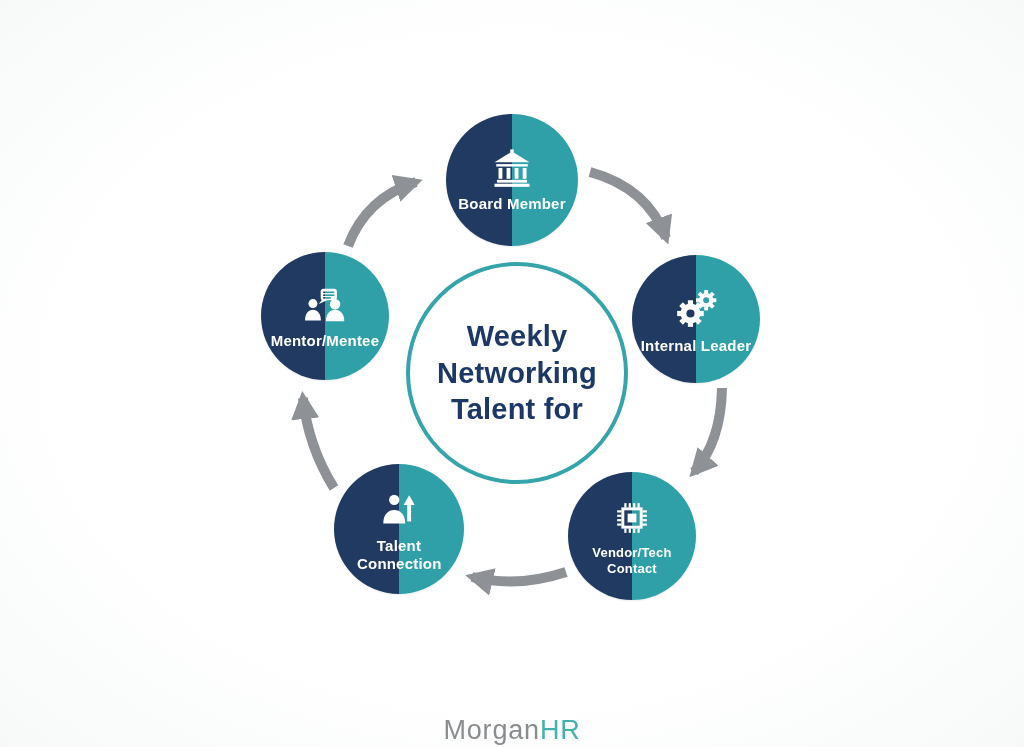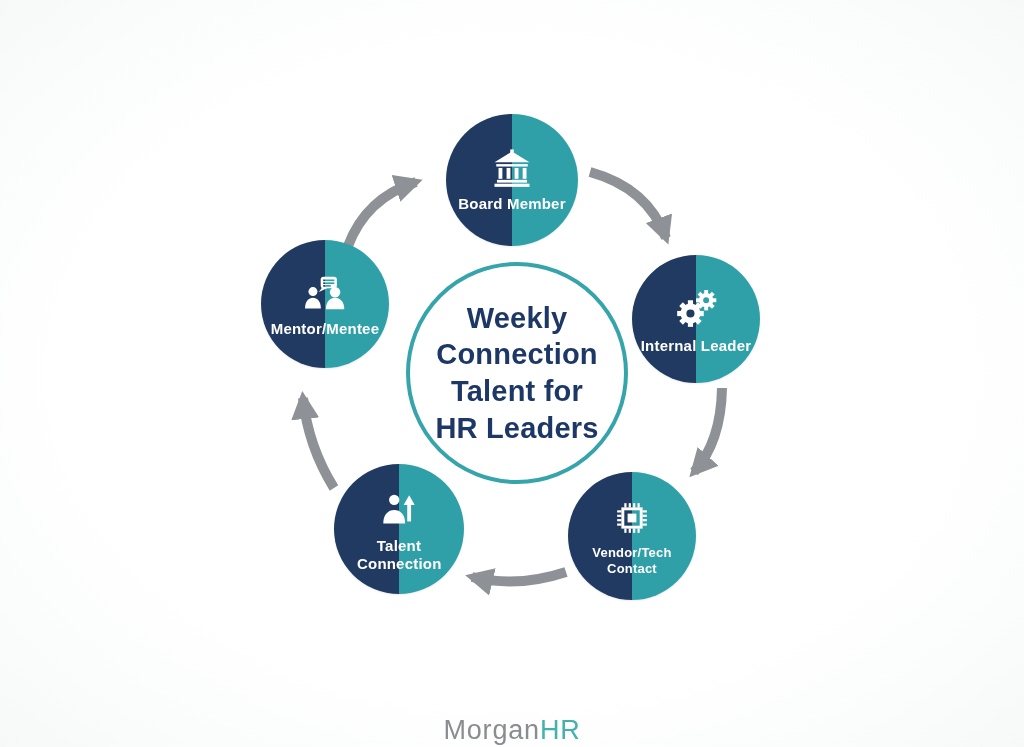--- a/index.html
+++ b/index.html
@@ -16,21 +16,21 @@
     text-align:center; color:#ffffff;
     background:linear-gradient(90deg, #203a62 50%, #2f9fa8 50%);
     box-shadow:0 1px 2px rgba(0,0,0,0.08);
   }
   .node-icon { display:block; margin-bottom:5px; }
   .node-label { font-weight:bold; font-size:15px; line-height:1.18; letter-spacing:0.2px; }
   .node-board   { left:446px; top:114px; width:132px; height:132px; }
   .node-internal{ left:632px; top:255px; width:128px; height:128px; }
   .node-vendor  { left:568px; top:472px; width:128px; height:128px; }
   .node-talent  { left:334px; top:464px; width:130px; height:130px; }
-  .node-mentor  { left:261px; top:240px; width:128px; height:128px; }
+  .node-mentor  { left:261px; top:252px; width:128px; height:128px; }
   .node-vendor .node-label { font-size:13px; width:92px; }
   .node-talent .node-label { width:84px; }
   .node-mentor .node-label { width:122px; }
   .center-circle {
     position:absolute; left:406px; top:262px; width:222px; height:222px;
     box-sizing:border-box; border-radius:50%;
     background:#ffffff; border:4px solid #36a4ab;
     display:flex; flex-direction:column; align-items:center; justify-content:center;
     text-align:center;
   }
@@ -167,22 +167,21 @@
         <path d="M3.9,20.6 c0,-3.8 2,-5.9 4.4,-5.9 s4.4,2.1 4.4,5.9 z"></path>
         <circle cx="20.6" cy="11.6" r="2.9"></circle>
         <path d="M15.5,21 c0,-4.2 2.3,-6.4 5.1,-6.4 s5.1,2.2 5.1,6.4 z"></path>
       </g>
     </svg>
     <div class="node-label">Mentor/Mentee</div>
   </div>
 
   <div class="center-circle">
     <div class="center-line">Weekly</div>
-    <div class="center-line">Connection</div>
+    <div class="center-line">Networking</div>
     <div class="center-line">Talent for</div>
-    <div class="center-line">HR Leaders</div>
   </div>
 
   <div class="footer-logo">
     <span class="brand-primary">Morgan</span><span class="brand-accent">HR</span>
   </div>
 
 </div>
 
 </body></html>

